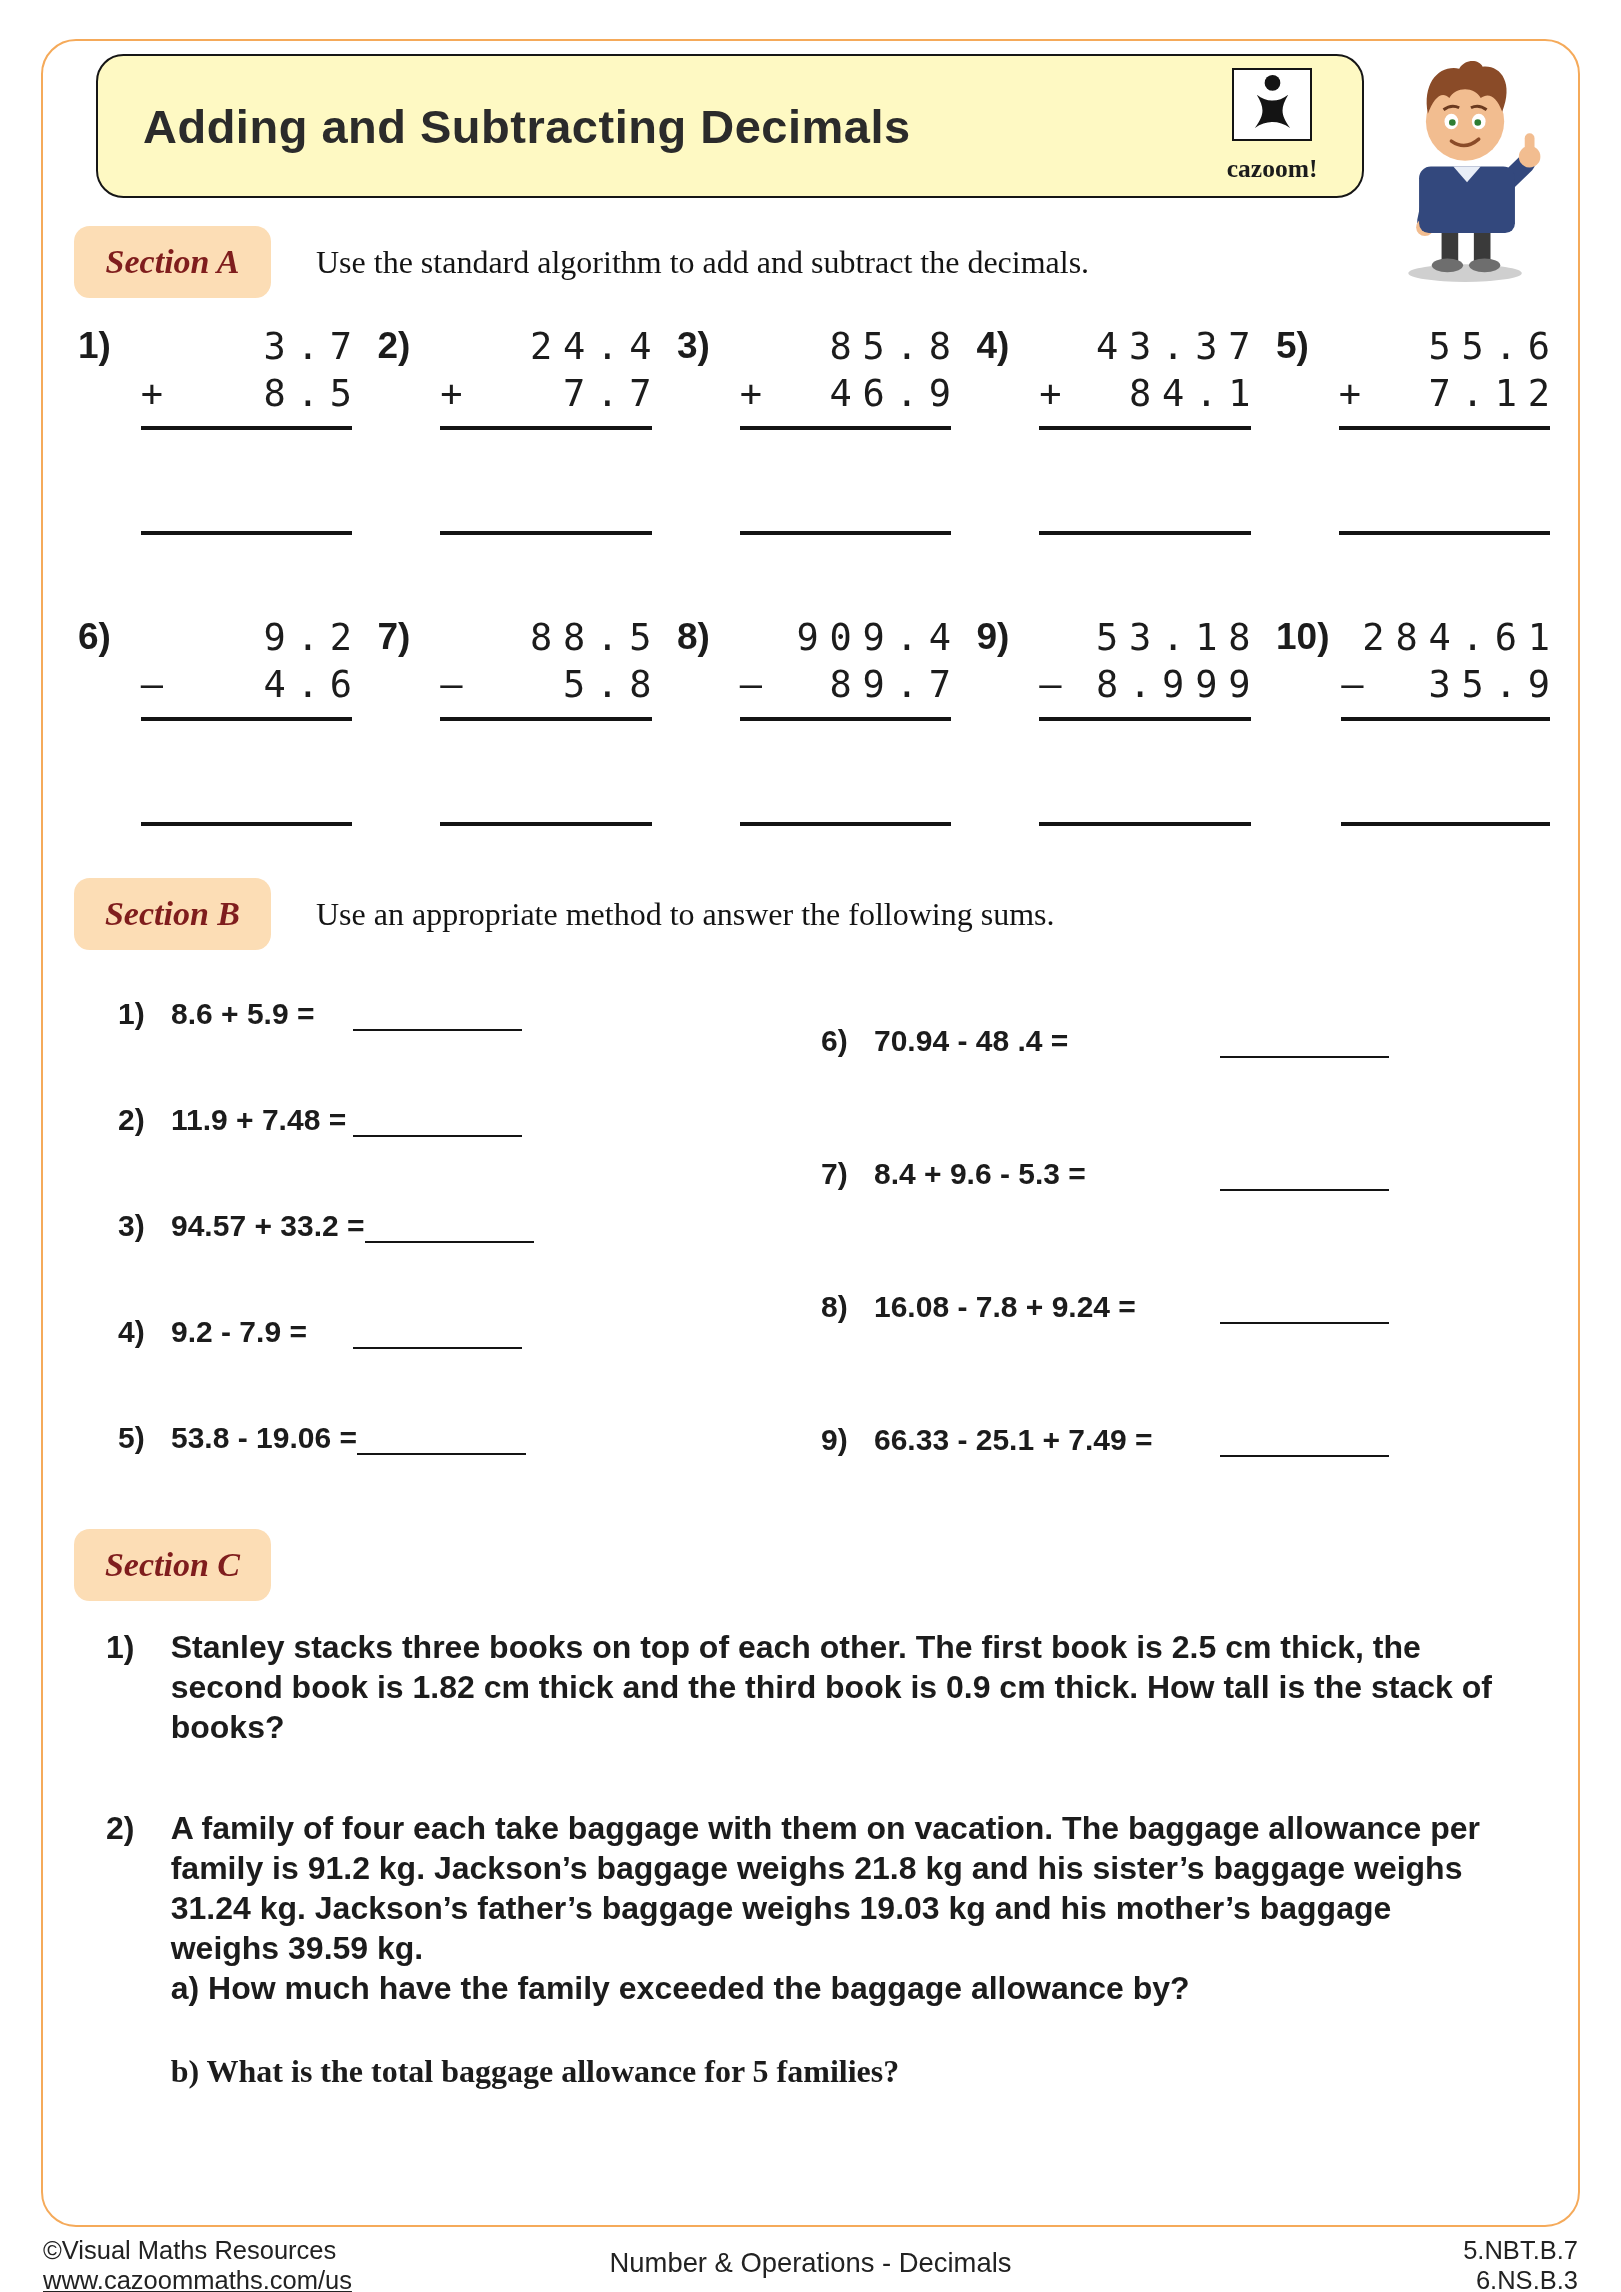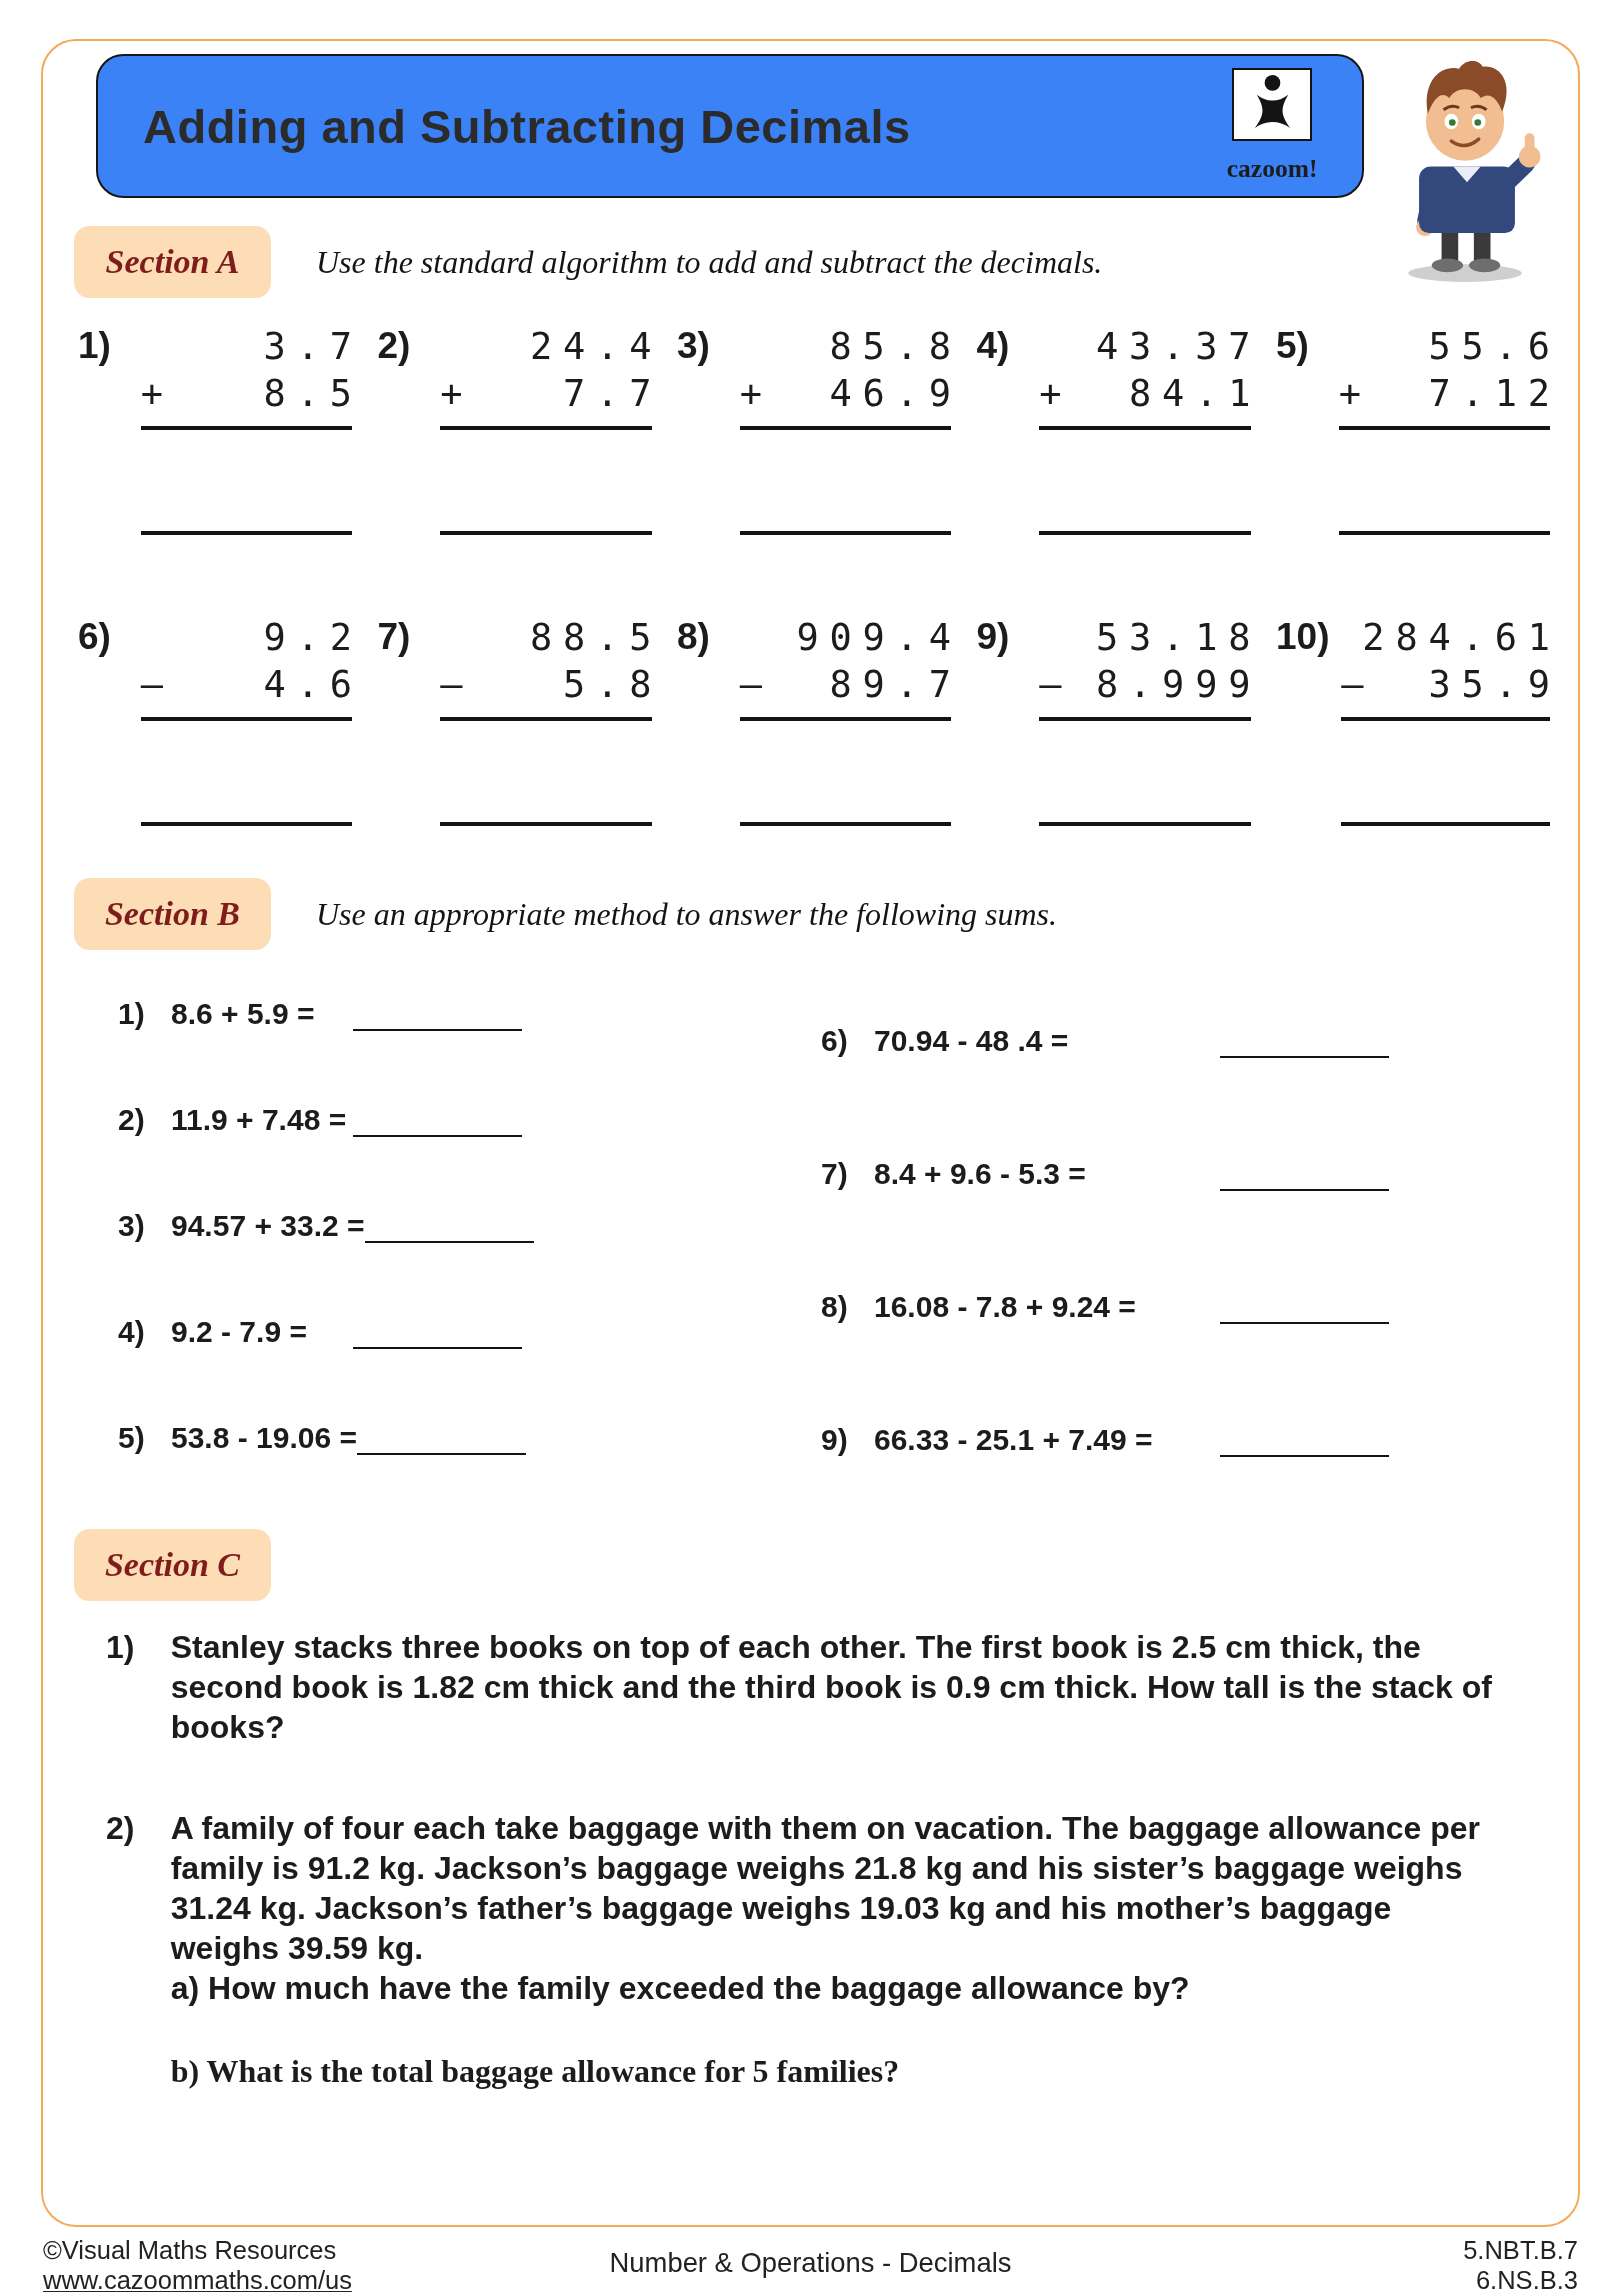--- a/index.html
+++ b/index.html
@@ -9,42 +9,42 @@
   .page { position:relative; width:1621px; height:2293px; background:#fff; overflow:hidden; }
 
   .frame {
     position:absolute; left:41px; top:39px; width:1539px; height:2188px;
     border:2.9px solid var(--frame, #F5AA5A); border-radius:35px;
   }
 
   
   .titlebox {
     position:absolute; left:96px; top:54px; width:1268px; height:144px;
-    border:2.9px solid #161616; border-radius:27.4px; background:#3b82f6;
+    border:2.9px solid #161616; border-radius:27.4px; background:#fef9c3;
     display:flex; align-items:center; justify-content:space-between;
     padding:0 27.4px 0 45px; z-index:2;
   }
   .title { font-size:47px; font-weight:bold; color:#2b2b2b; letter-spacing:0.5px; }
   .logo { width:125px; text-align:center; }
   .logo-frame { display:inline-block; border:2.9px solid #141414; background:#fff; padding:2.9px 12.7px; }
   .logo-text { font-family:"Liberation Serif", serif; font-weight:bold; font-size:25.5px; margin-top:13px; }
 
   .mascot { position:absolute; left:1377px; top:49px; width:181px; height:235px; z-index:3; }
 
   
   .sec-row { position:absolute; display:flex; align-items:center; height:72px; }
   .sec-label {
     width:197px; height:72px; flex:0 0 auto;
     background:var(--section_bg, #FCDDB5); border-radius:15.7px;
     display:flex; align-items:center; justify-content:center;
     font-family:"Liberation Serif", serif; font-style:italic; font-weight:bold;
     font-size:34px; color:#7f1d1d;
   }
   .sec-instruction {
-    margin-left:45px; font-family:"Liberation Serif", serif; font-style:italic;
+    margin-left:45px; font-family:"Liberation Serif", serif; 
     font-size:32px; color:#141414; white-space:nowrap;
   }
   #secA-row { left:74px; top:226px; }
   #secB-row { left:74px; top:878px; }
   #secC-row { left:74px; top:1529px; }
 
   
   .vgrid {
     position:absolute; left:78px; width:1472px;
     display:grid; grid-template-columns:repeat(5,1fr); column-gap:25.5px;

